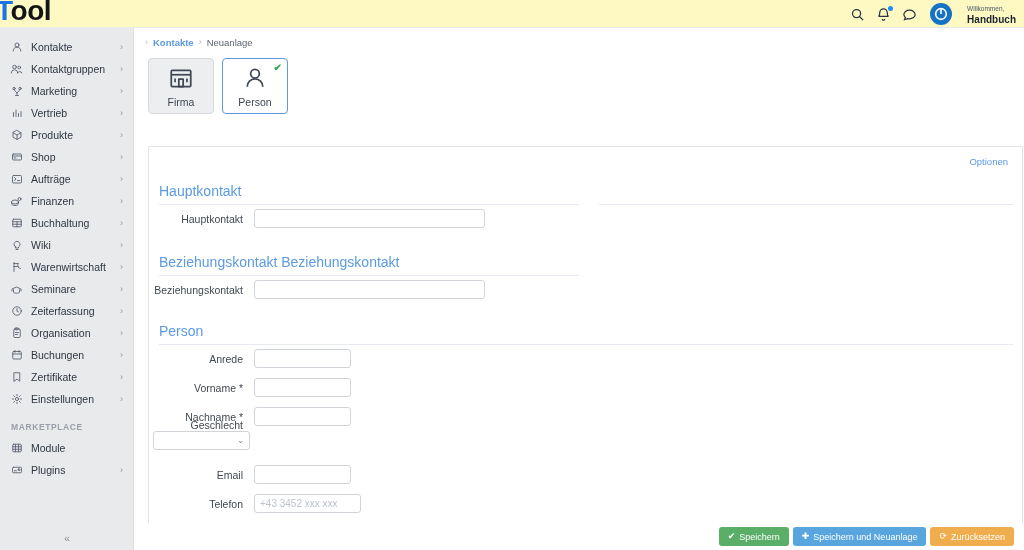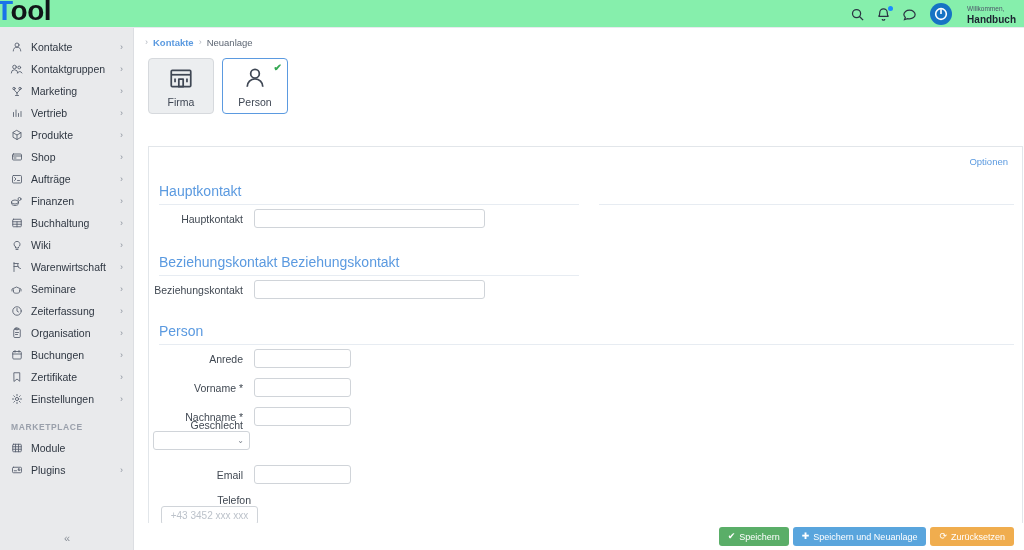--- a/index.html
+++ b/index.html
@@ -9,21 +9,21 @@
     background: #ffffff;
     font-family: "Liberation Sans", sans-serif;
     font-size: 12px;
     color: #3c4858;
   }
 
   
   .topbar {
     position: absolute; top: 0; left: 0;
     width: 1024px; height: 28px;
-    background: #86efac;
+    background: #fef9c3;
     border-bottom: 1px solid #e8eaee;
     z-index: 30;
   }
   .logo {
     position: absolute; left: -4px; top: -4px;
     font-size: 28px; font-weight: 700;
     letter-spacing: -0.5px;
     line-height: 30px;
     color: #111418;
     white-space: nowrap;
@@ -575,23 +575,23 @@
           <input class="field-input" type="text" style="width: 97px;">
         </div>
         <div class="field-row" style="left: 0px; top: 272px; flex-direction: column;">
           <div class="field-label">Geschlecht</div>
           <span class="select-wrap"><select class="field-select" style="width: 97px;"><option></option></select><span class="select-chev">⌄</span></span>
         </div>
         <div class="field-row" style="left: 0px; top: 318px;">
           <div class="field-label">Email</div>
           <input class="field-input" type="text" style="width: 97px;">
         </div>
-        <div class="field-row" style="left: 8px; top: 347px; flex-direction: column;">
+        <div class="field-row" style="left: 0px; top: 347px;">
           <div class="field-label">Telefon</div>
-          <input class="field-input" type="text" placeholder="+43 3452 xxx xxx" style="width: 97px; text-align: center;">
+          <input class="field-input" type="text" placeholder="+43 3452 xxx xxx" style="width: 107px;">
         </div>
         <div class="sec-head" style="left: 10px; top: 390px;">Newsletter</div>
       </div>
   </div>
 </div>
 
 <div class="actionbar">
   <button class="btn btn-save">
     <span class="bi">✔</span>
     <span>Speichern</span>

